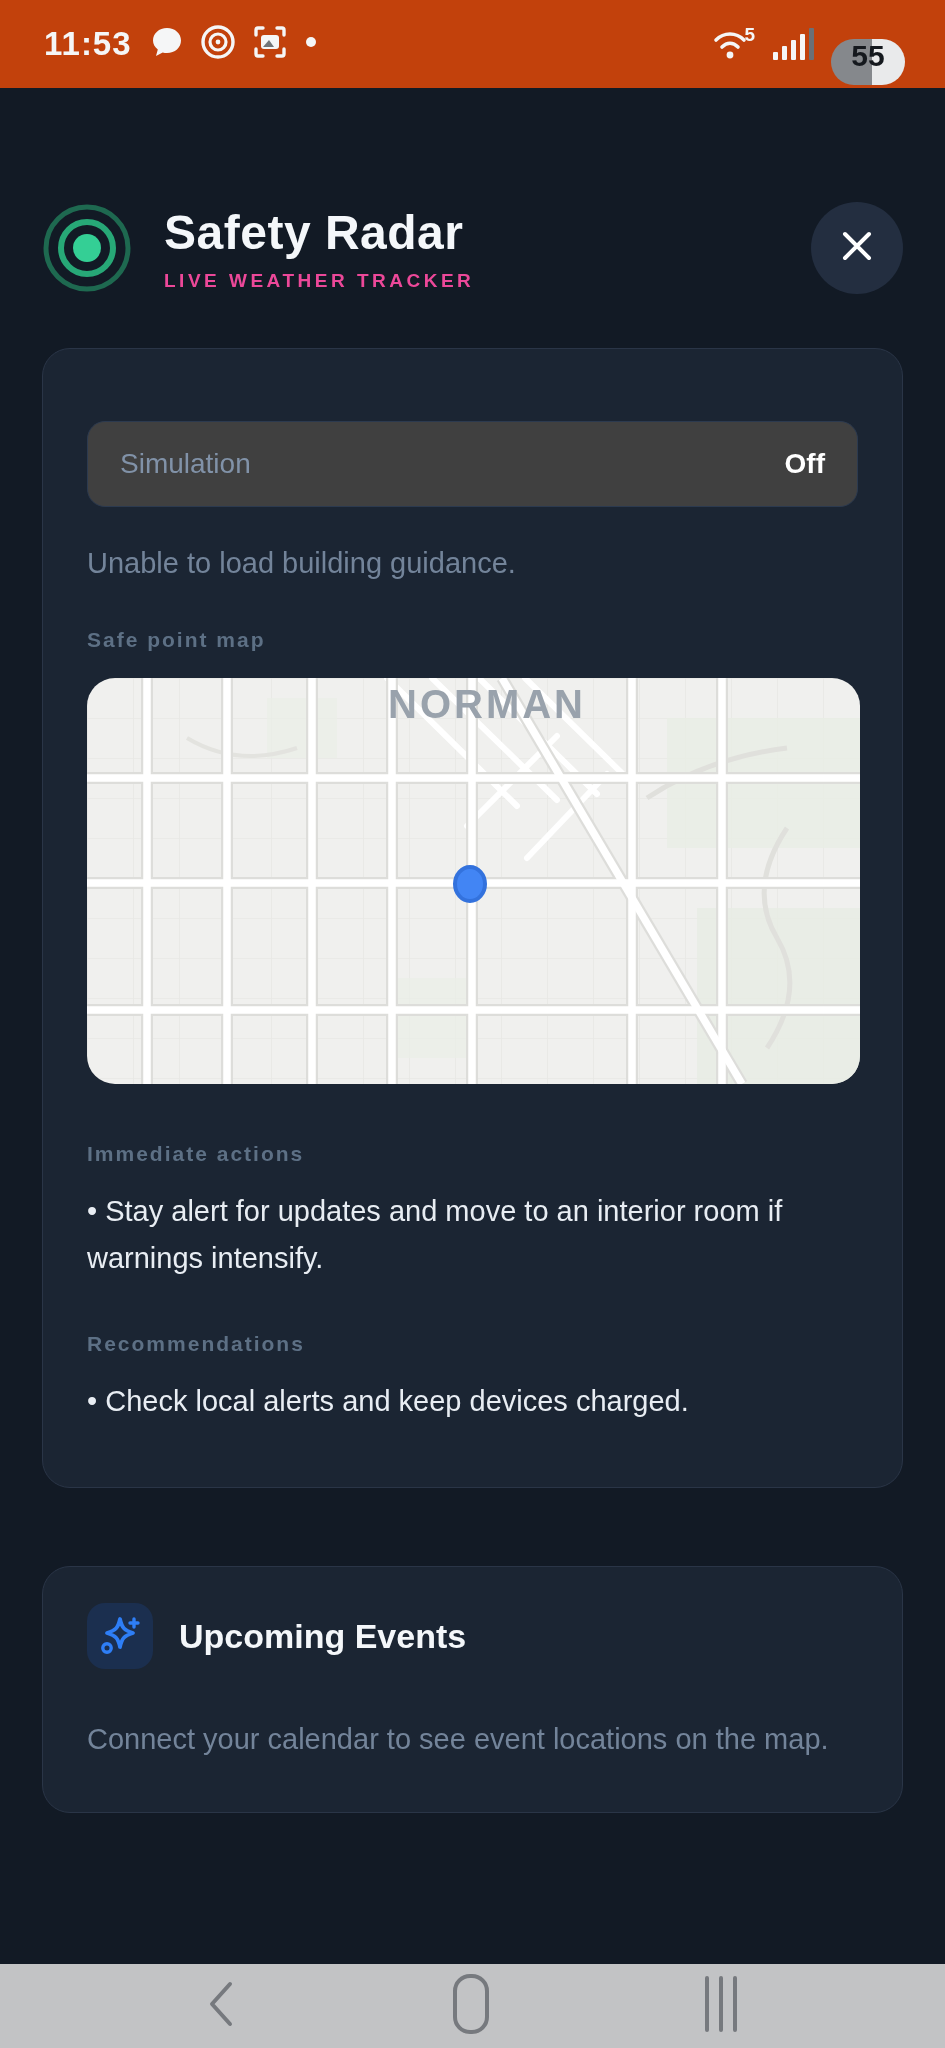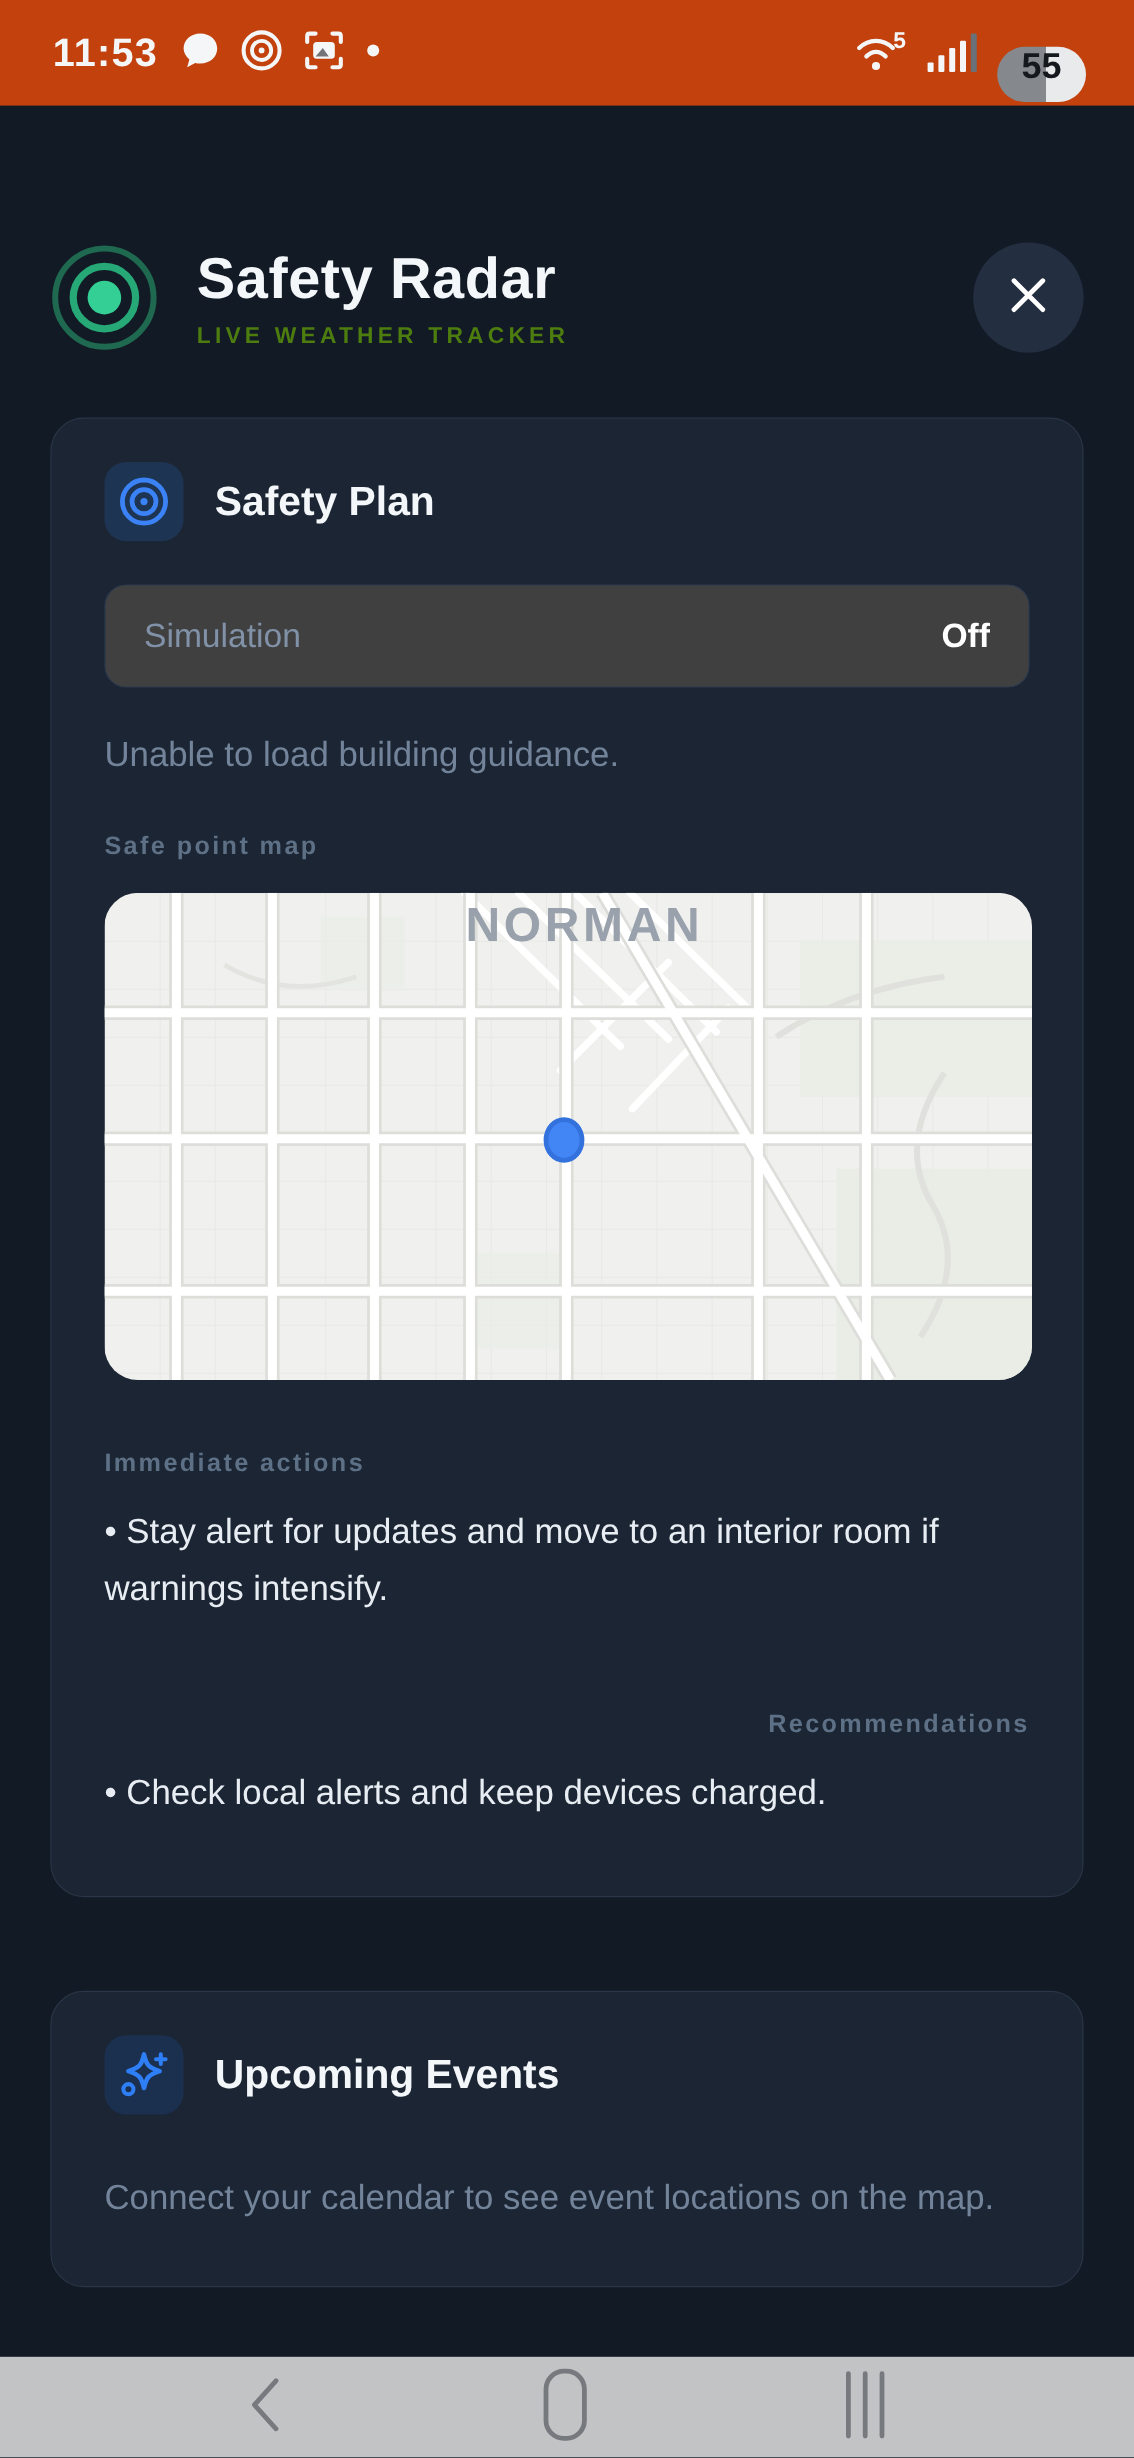--- a/index.html
+++ b/index.html
@@ -33,21 +33,21 @@
   
   .page { padding: 0 42px; }
 
   .app-header {
     margin-top: 114px;
     display: flex; align-items: center;
   }
   .app-logo { width: 90px; height: 90px; flex: 0 0 auto; }
   .app-header-text { margin-left: 32px; }
   .app-title { color: #f4f7fa; font-size: 48px; font-weight: bold; letter-spacing: 0.5px; }
-  .app-subtitle { margin-top: 10px; color: #4d7c0f; font-size: 19px; font-weight: bold; letter-spacing: 3.5px; }
+  .app-subtitle { margin-top: 10px; color: #ec4899; font-size: 19px; font-weight: bold; letter-spacing: 3.5px; }
   .close-btn {
     margin-left: auto;
     width: 92px; height: 92px; border-radius: 50%;
     background: #232e40;
     display: flex; align-items: center; justify-content: center;
     cursor: pointer;
   }
 
   
   .card {
@@ -81,21 +81,21 @@
   .sim-label { color: #8192a8; font-size: 28px; }
   .sim-value { margin-left: auto; color: #ffffff; font-size: 28px; font-weight: bold; }
 
   .error-text { margin-top: 40px; color: #73849a; font-size: 29px; }
 
   .section-label {
     color: #5d7085; font-size: 21px; font-weight: bold; letter-spacing: 2px;
   }
   .lbl-map { margin-top: 48px; }
   .lbl-actions { margin-top: 58px; }
-  .lbl-reco { margin-top: 77px; text-align: right; }
+  .lbl-reco { margin-top: 50px; }
 
   .map-wrap {
     margin-top: 26px;
     width: 773px; height: 406px;
     border-radius: 28px;
     overflow: hidden;
   }
   .map-wrap svg { display: block; }
 
   .bullet-text {
@@ -194,30 +194,20 @@
     <div class="close-btn">
       <span>
         <svg width="40" height="40" viewBox="0 0 40 40">
           <path d="M8 8 L32 32 M32 8 L8 32" stroke="#ffffff" stroke-width="4" stroke-linecap="round"></path>
         </svg>
       </span>
     </div>
   </div>
 
   <div class="card card-1">
-    <div class="card-head">
-      <span class="card-icon icon-target-bg">
-        <svg width="48" height="48" viewBox="0 0 48 48">
-          <circle cx="24" cy="24" r="18" fill="none" stroke="#3b82f6" stroke-width="4"></circle>
-          <circle cx="24" cy="24" r="10" fill="none" stroke="#3b82f6" stroke-width="4"></circle>
-          <circle cx="24" cy="24" r="3" fill="#3b82f6"></circle>
-        </svg>
-      </span>
-      <span class="card-title">Safety Plan</span>
-    </div>
 
     <div class="sim-row">
       <span class="sim-label">Simulation</span>
       <span class="sim-value">Off</span>
     </div>
 
     <div class="error-text">Unable to load building guidance.</div>
 
     <div class="section-label lbl-map">Safe point map</div>
 

